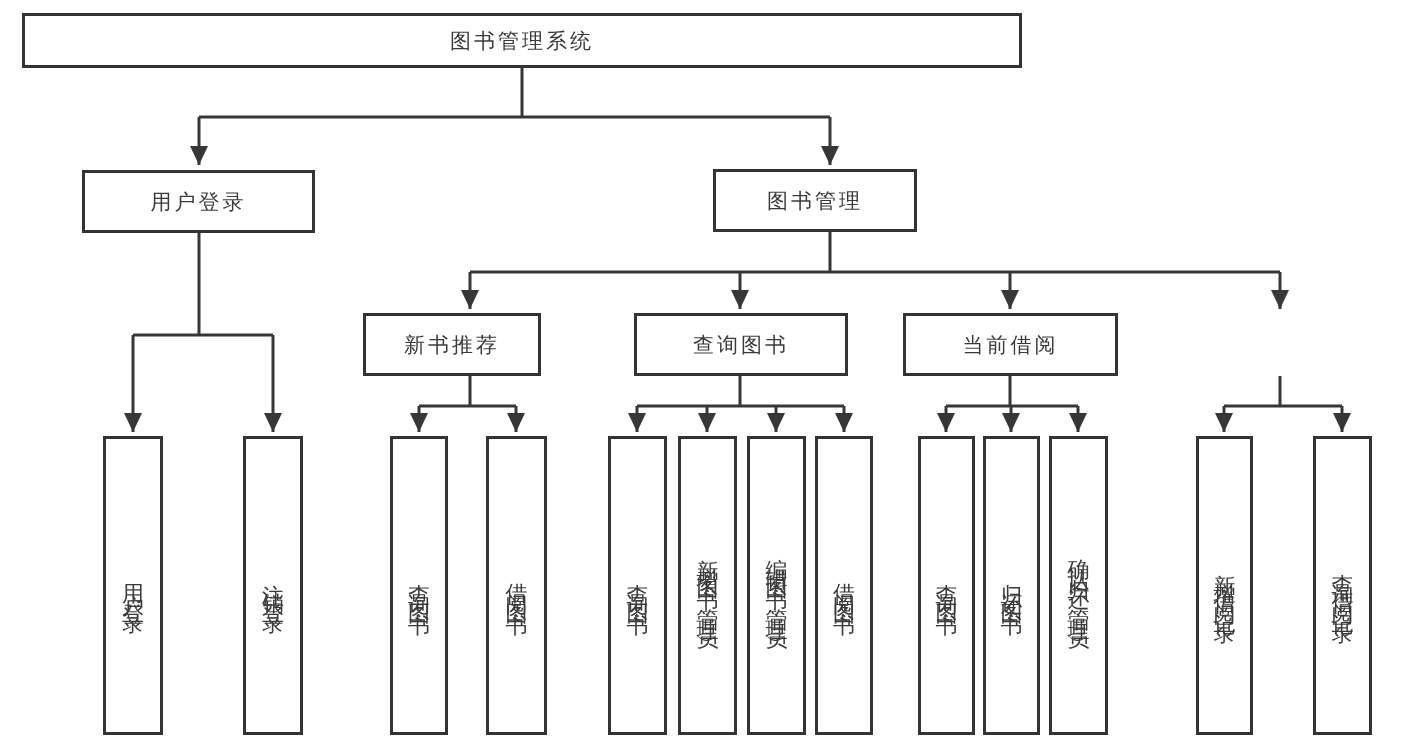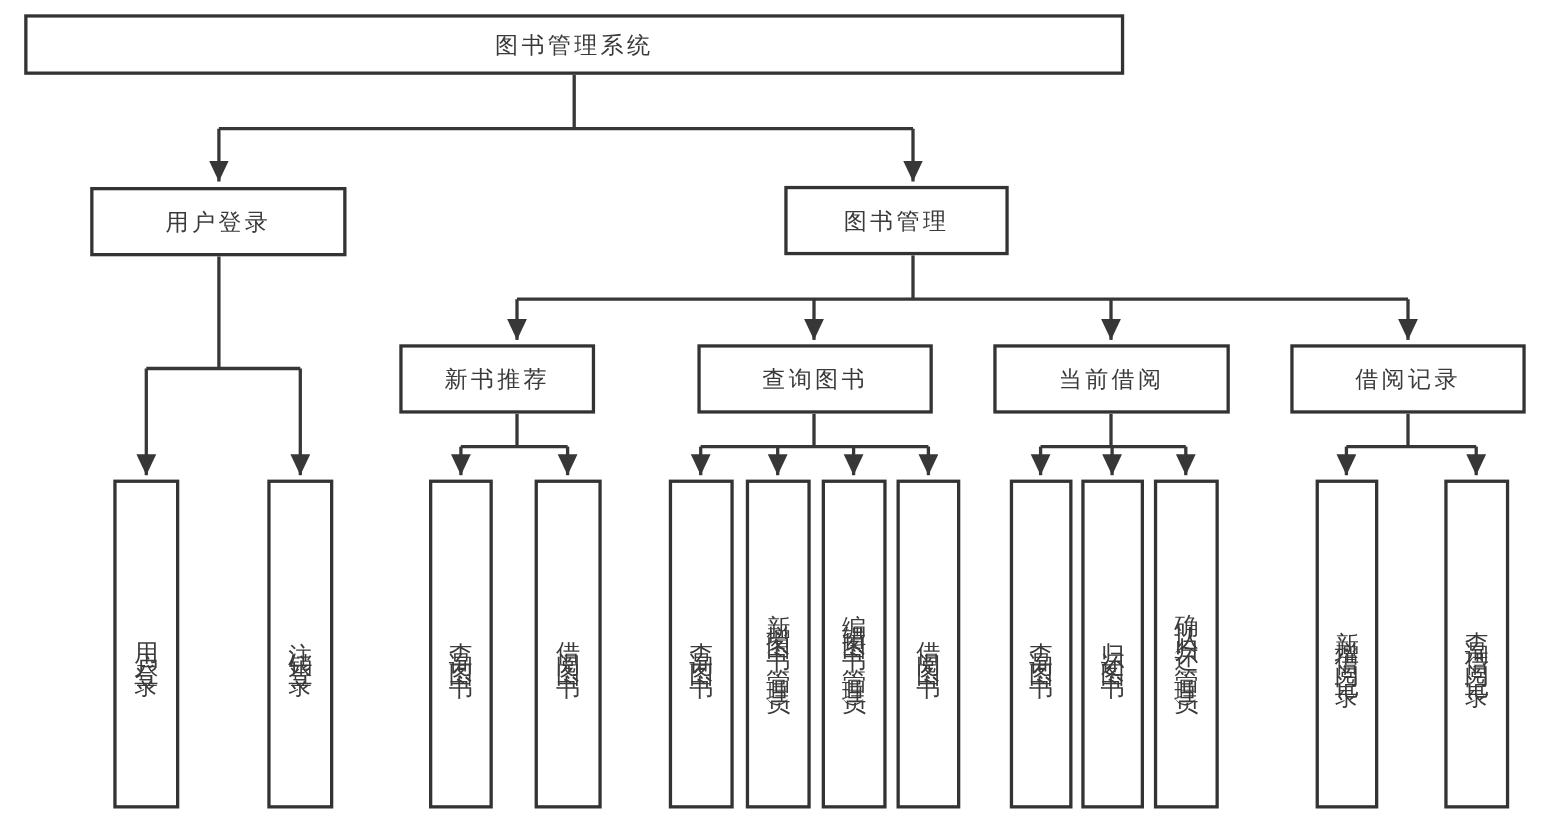--- a/index.html
+++ b/index.html
@@ -98,21 +98,20 @@
   </svg>
 
   <div class="box root">图书管理系统</div>
 
   <div class="box lvl2a">用户登录</div>
   <div class="box lvl2b">图书管理</div>
 
   <div class="box lvl3 l3a">新书推荐</div>
   <div class="box lvl3 l3b">查询图书</div>
   <div class="box lvl3 l3c">当前借阅</div>
-  <div class="box lvl3 l3d">借阅记录</div>
 
   <div class="box leaf" style="left:103px;width:60px;">用户登录</div>
   <div class="box leaf" style="left:243px;width:60px;">注销登录</div>
 
   <div class="box leaf" style="left:390px;width:58px;">查询图书</div>
   <div class="box leaf" style="left:486px;width:61px;">借阅图书</div>
 
   <div class="box leaf" style="left:608px;width:59px;">查询图书</div>
   <div class="box leaf" style="left:678px;width:59px;">新增图书（管理员）</div>
   <div class="box leaf" style="left:747px;width:59px;">编辑图书（管理员）</div>

